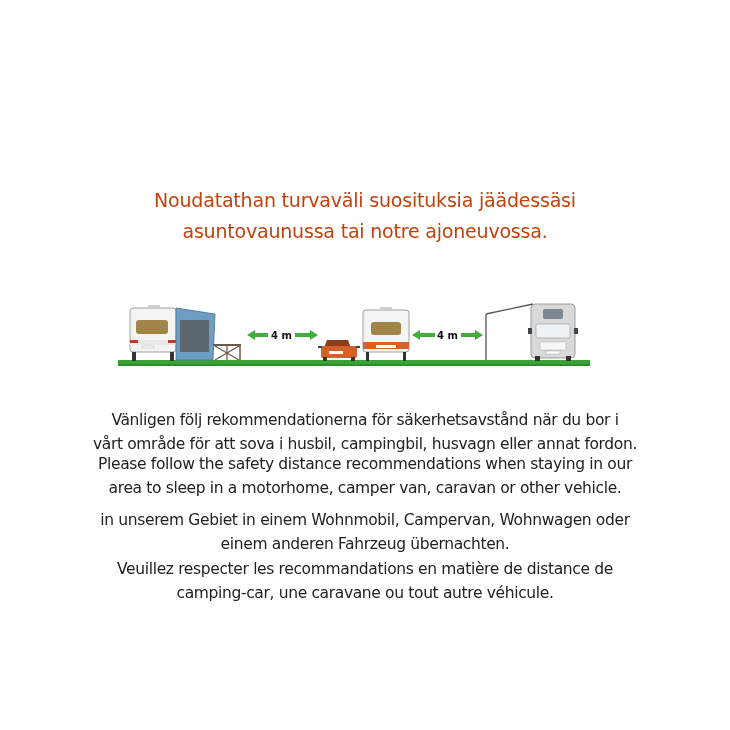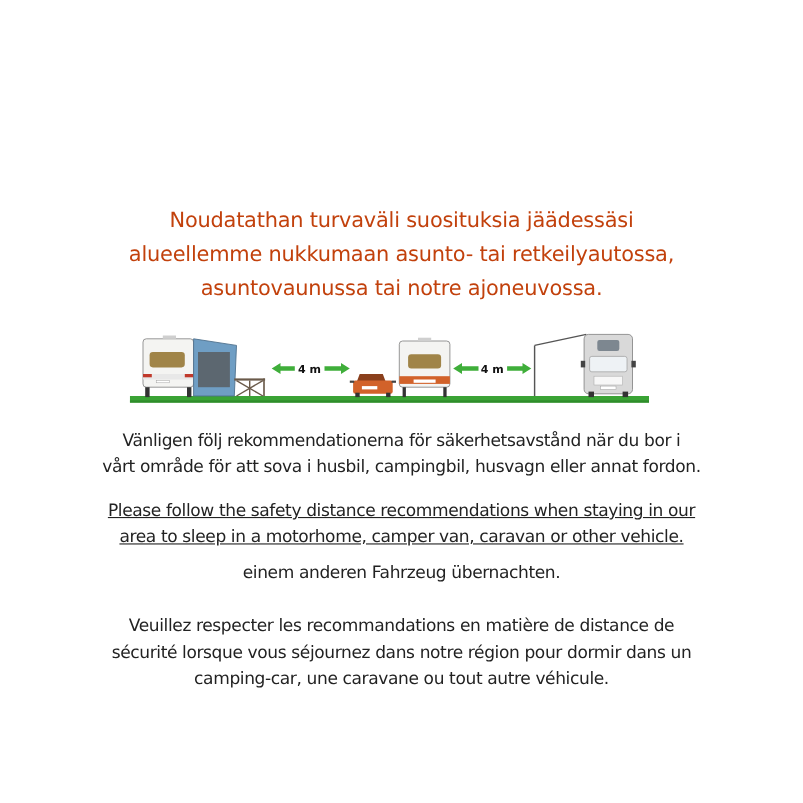--- a/index.html
+++ b/index.html
@@ -13,31 +13,30 @@
       letter-spacing: -0.2px;
     }
     .headline .ln { display: block; white-space: nowrap; }
     .illus { position: absolute; left: 118px; top: 300px; width: 480px; height: 72px; }
     .body-block {
       position: absolute; left: 60px; width: 610px; text-align: center;
       font-size: 15.5px; line-height: 24px; color: #222;
       letter-spacing: -0.35px;
     }
     .body-block .ln { display: block; white-space: nowrap; }
-    .p-sv { top: 388px; }
-    .p-en { top: 452px; text-decoration: underline; }
+    .p-sv { top: 408px; }
+    .p-en { top: 452px; }
     .p-de { top: 508px; }
     .p-fr { top: 557px; }
   </style>
 </head>
 <body>
 
 <div class="headline">
   <span class="ln">Noudatathan turvaväli suosituksia jäädessäsi</span>
-  <span class="ln">alueellemme nukkumaan asunto- tai retkeilyautossa,</span>
   <span class="ln">asuntovaunussa tai notre ajoneuvossa.</span>
 </div>
 
 <svg class="illus" viewBox="0 0 480 72" xmlns="http://www.w3.org/2000/svg">
 
   <rect x="0" y="60" width="472" height="6" fill="#3aa335"></rect>
   <rect x="0" y="64" width="472" height="2" fill="#2e8c2a"></rect>
 
   <g>
     <rect x="12" y="8" width="46" height="44" rx="3" fill="#f4f4f2" stroke="#8a8a8a" stroke-width="0.8"></rect>
@@ -111,20 +110,20 @@
   <span class="ln">Vänligen följ rekommendationerna för säkerhetsavstånd när du bor i</span>
   <span class="ln">vårt område för att sova i husbil, campingbil, husvagn eller annat fordon.</span>
 </div>
 
 <div class="body-block p-en">
   <span class="ln">Please follow the safety distance recommendations when staying in our</span>
   <span class="ln">area to sleep in a motorhome, camper van, caravan or other vehicle.</span>
 </div>
 
 <div class="body-block p-de">
+  <span class="ln">in unserem Gebiet in einem Wohnmobil, Campervan, Wohnwagen oder</span>
   <span class="ln">einem anderen Fahrzeug übernachten.</span>
 </div>
 
 <div class="body-block p-fr">
   <span class="ln">Veuillez respecter les recommandations en matière de distance de</span>
-  <span class="ln">sécurité lorsque vous séjournez dans notre région pour dormir dans un</span>
   <span class="ln">camping-car, une caravane ou tout autre véhicule.</span>
 </div>
 
 </body></html>

